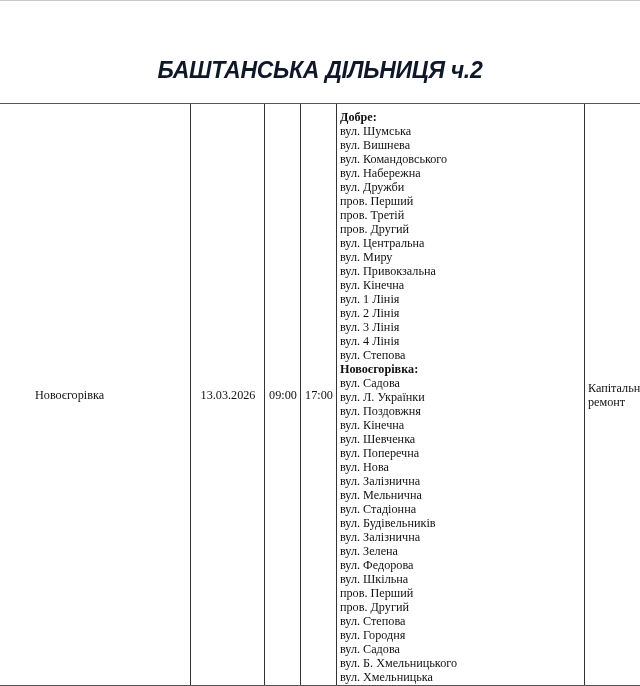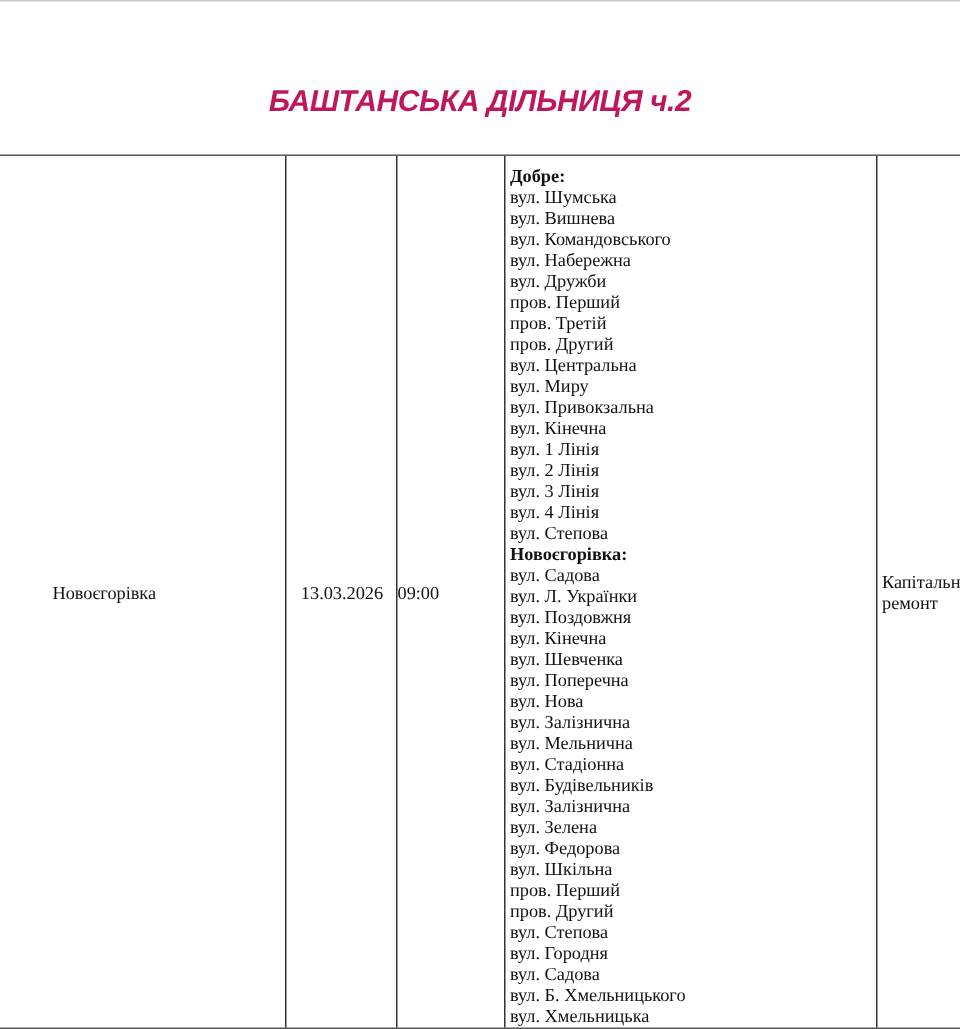--- a/index.html
+++ b/index.html
@@ -4,37 +4,37 @@
 <style>
   html, body { margin: 0; padding: 0; }
   body {
     width: 640px; height: 686px; overflow: hidden; background: #ffffff;
     position: relative; font-family: "Liberation Serif", "DejaVu Serif", serif; color: #111;
   }
   .top-rule { position: absolute; left: 0; top: 0; width: 640px; height: 1px; background: #c8c8c8; }
   .title {
     position: absolute; left: 0; top: 57px; width: 640px; text-align: center;
     font-family: "Liberation Sans", "DejaVu Sans", sans-serif; font-weight: bold; font-style: italic;
-    font-size: 20px; letter-spacing: -0.3px; color: #be185d;
+    font-size: 23px; letter-spacing: -0.3px; color: #0f172a;
   }
   .table {
     position: absolute; left: -2px; top: 103px; width: 644px; height: 581px;
     border-top: 1px solid #555; border-bottom: 2px solid #555;
   }
   .col { position: absolute; top: 0; bottom: 0; border-left: 1px solid #333; font-size: 12.2px; line-height: 14px; margin-left: 32px; }
   .c1 { left: 0; width: 160px; border-left: none; }
   .c2 { left: 160px; width: 74px; }
   .c3 { left: 234px; width: 36px; }
   .c4 { left: 270px; width: 36px; }
   .c5 { left: 306px; width: 248px; }
   .c6 { left: 554px; width: 90px; }
   .vcenter { position: absolute; left: 0; right: 0; top: 50%; transform: translateY(-50%); }
   .c1 .vcenter { padding-left: 5px; }
   .c2 .vcenter { text-align: center; font-family: Liberation Serif, serif; }
-  .c3 .vcenter, .c4 .vcenter { }
+  .c3 .vcenter, .c4 .vcenter { text-align: center; }
   .c6 .vcenter { padding-left: 3px; }
   .streets { position: absolute; left: 3px; top: 6px; }
   .line { display: block; white-space: nowrap; height: 14px; }
   .hdr { font-weight: bold; }
 </style>
 </head>
 <body>
 
 <div class="top-rule"></div>
 <div class="title">БАШТАНСЬКА ДІЛЬНИЦЯ ч.2</div>
@@ -43,20 +43,23 @@
   <div class="col c1">
     <div class="vcenter">
       <span class="line">Новоєгорівка</span>
     </div>
   </div>
   <div class="col c2">
     <div class="vcenter"><span>13.03.2026</span></div>
   </div>
   <div class="col c3">
     <div class="vcenter"><span>09:00</span></div>
+  </div>
+  <div class="col c4">
+    <div class="vcenter"><span>17:00</span></div>
   </div>
   <div class="col c5">
     <div class="streets" id="streets">
         <span class="line hdr">Добре:</span>
         <span class="line">вул. Шумська</span>
         <span class="line">вул. Вишнева</span>
         <span class="line">вул. Командовського</span>
         <span class="line">вул. Набережна</span>
         <span class="line">вул. Дружби</span>
         <span class="line">пров. Перший</span>

